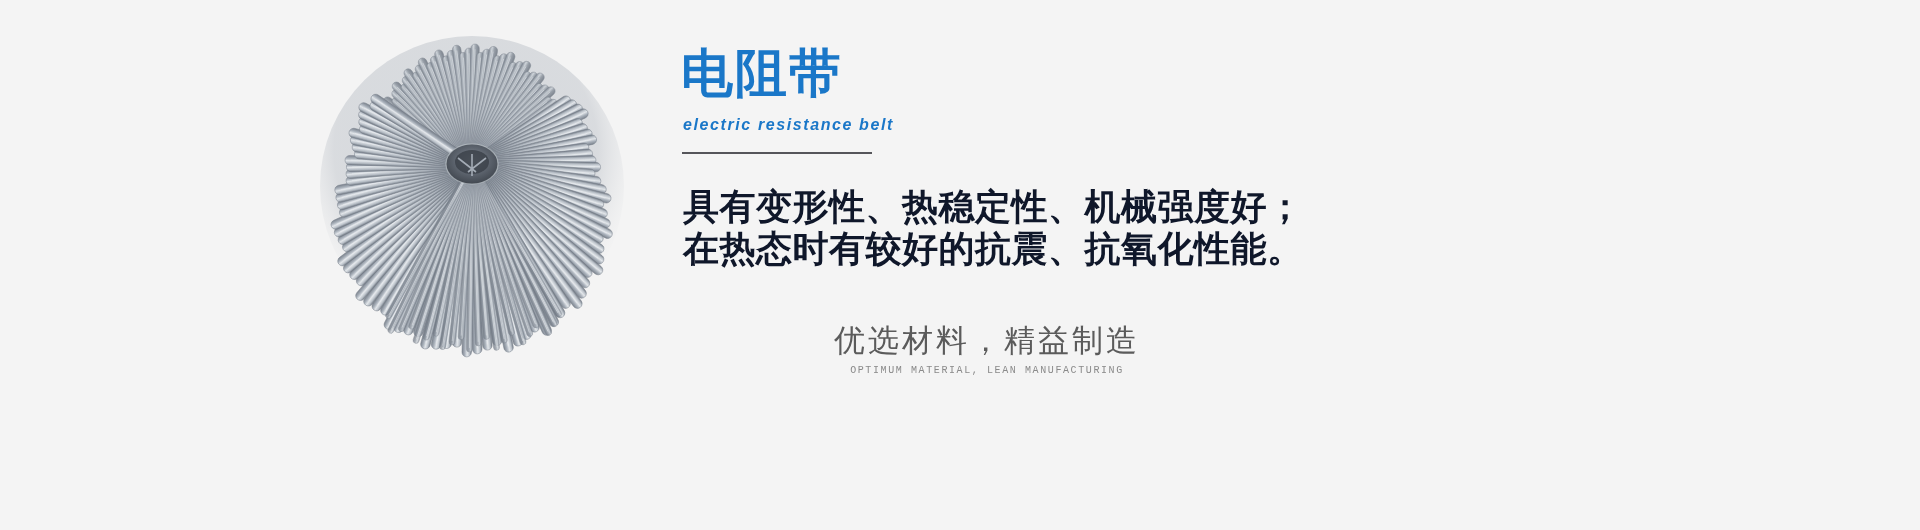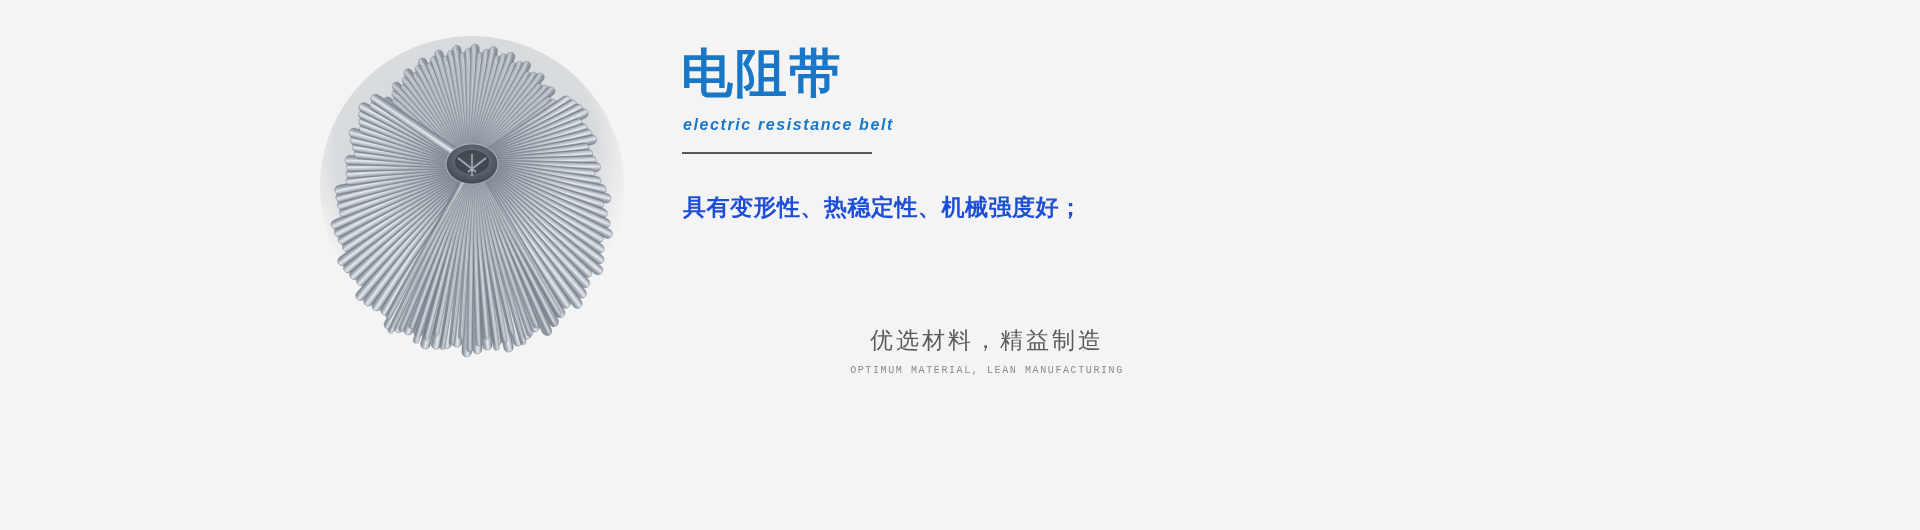--- a/index.html
+++ b/index.html
@@ -87,41 +87,41 @@
   .desc {
     position: absolute;
     left: 2px;
     top: 186px;
     margin: 0;
     width: 560px;
   }
 
   .desc-line {
     display: block;
-    font-size: 23px;
+    font-size: 36px;
     line-height: 42px;
     font-weight: 700;
-    color: #1d4ed8;
+    color: #0f172a;
     letter-spacing: 0.5px;
     font-family: "DejaVu Sans", "Liberation Sans", sans-serif;
     white-space: nowrap;
   }
 
   
   .tagline {
     position: absolute;
     left: 96px;
     top: 318px;
     width: 420px;
     text-align: center;
   }
 
   .tagline-cn {
     display: block;
-    font-size: 23px;
+    font-size: 31px;
     line-height: 44px;
     font-weight: 400;
     color: #5b5b5b;
     letter-spacing: 3px;
     font-family: "DejaVu Sans", "Liberation Sans", sans-serif;
     white-space: nowrap;
   }
 
   .tagline-en {
     display: block;
@@ -853,20 +853,21 @@
   <div class="text-col">
 
     <h1 class="title-cn">电阻带</h1>
 
     <div class="title-en">electric resistance belt</div>
 
     <div class="divider"></div>
 
     <div class="desc">
       <span class="desc-line">具有变形性、热稳定性、机械强度好；</span>
+      <span class="desc-line">在热态时有较好的抗震、抗氧化性能。</span>
     </div>
 
     <div class="tagline">
       <span class="tagline-cn">优选材料，精益制造</span>
       <span class="tagline-en">OPTIMUM MATERIAL, LEAN MANUFACTURING</span>
     </div>
 
   </div>
 </div>
 

